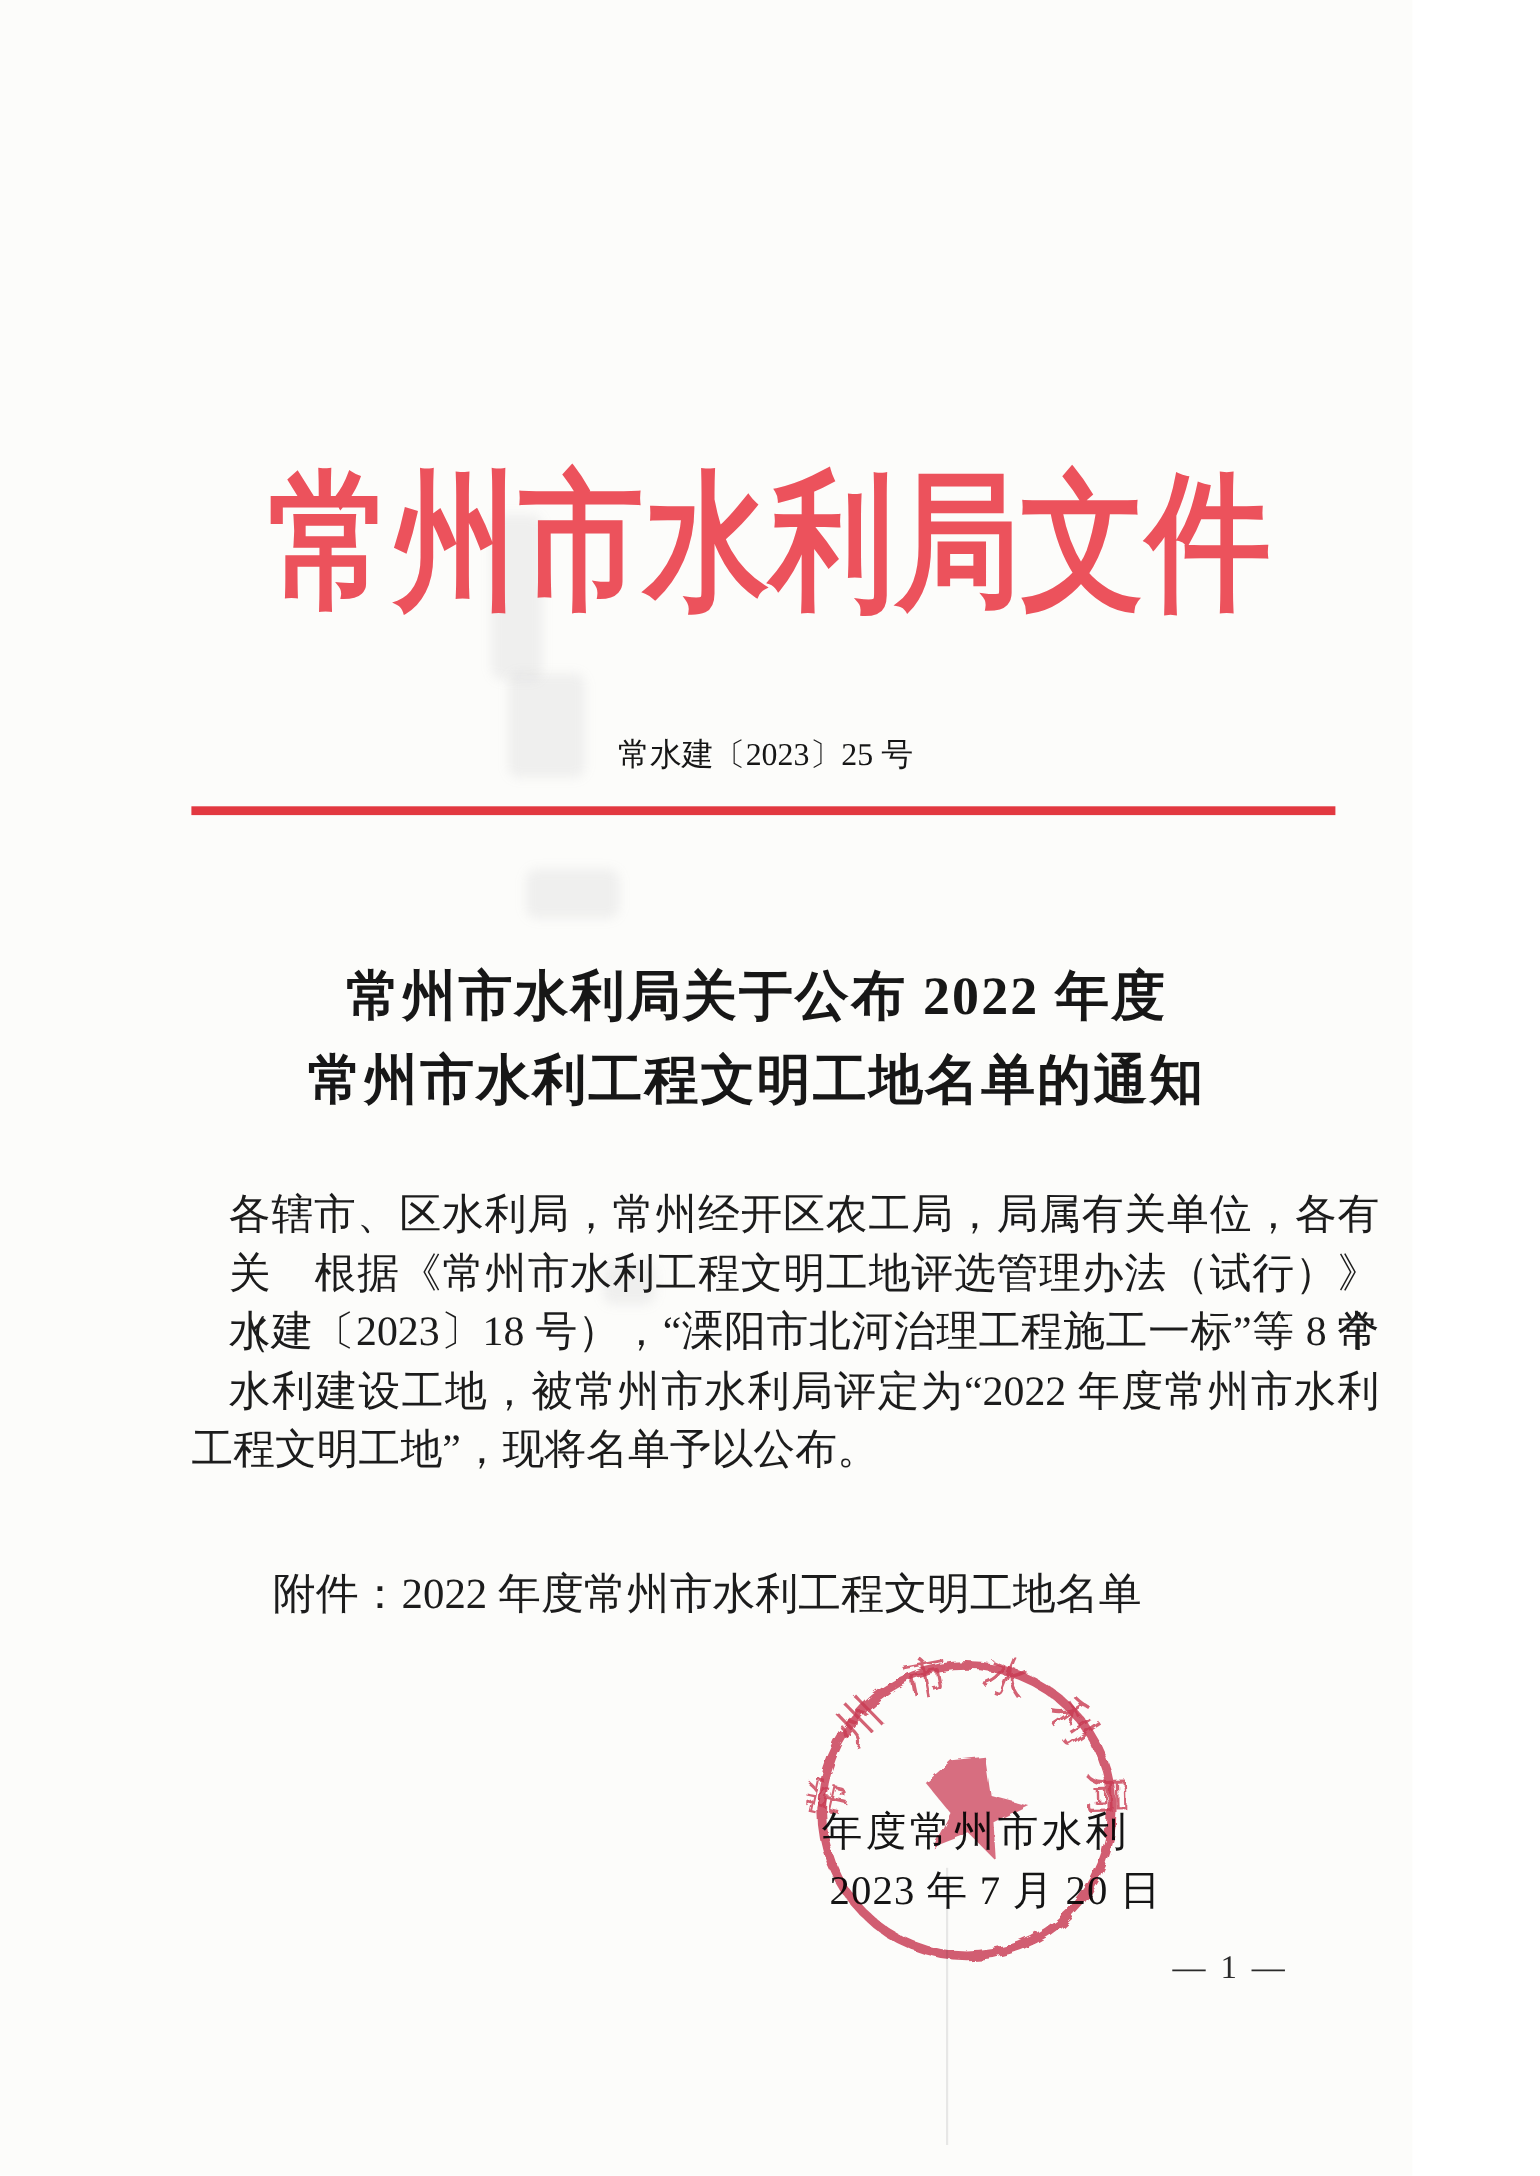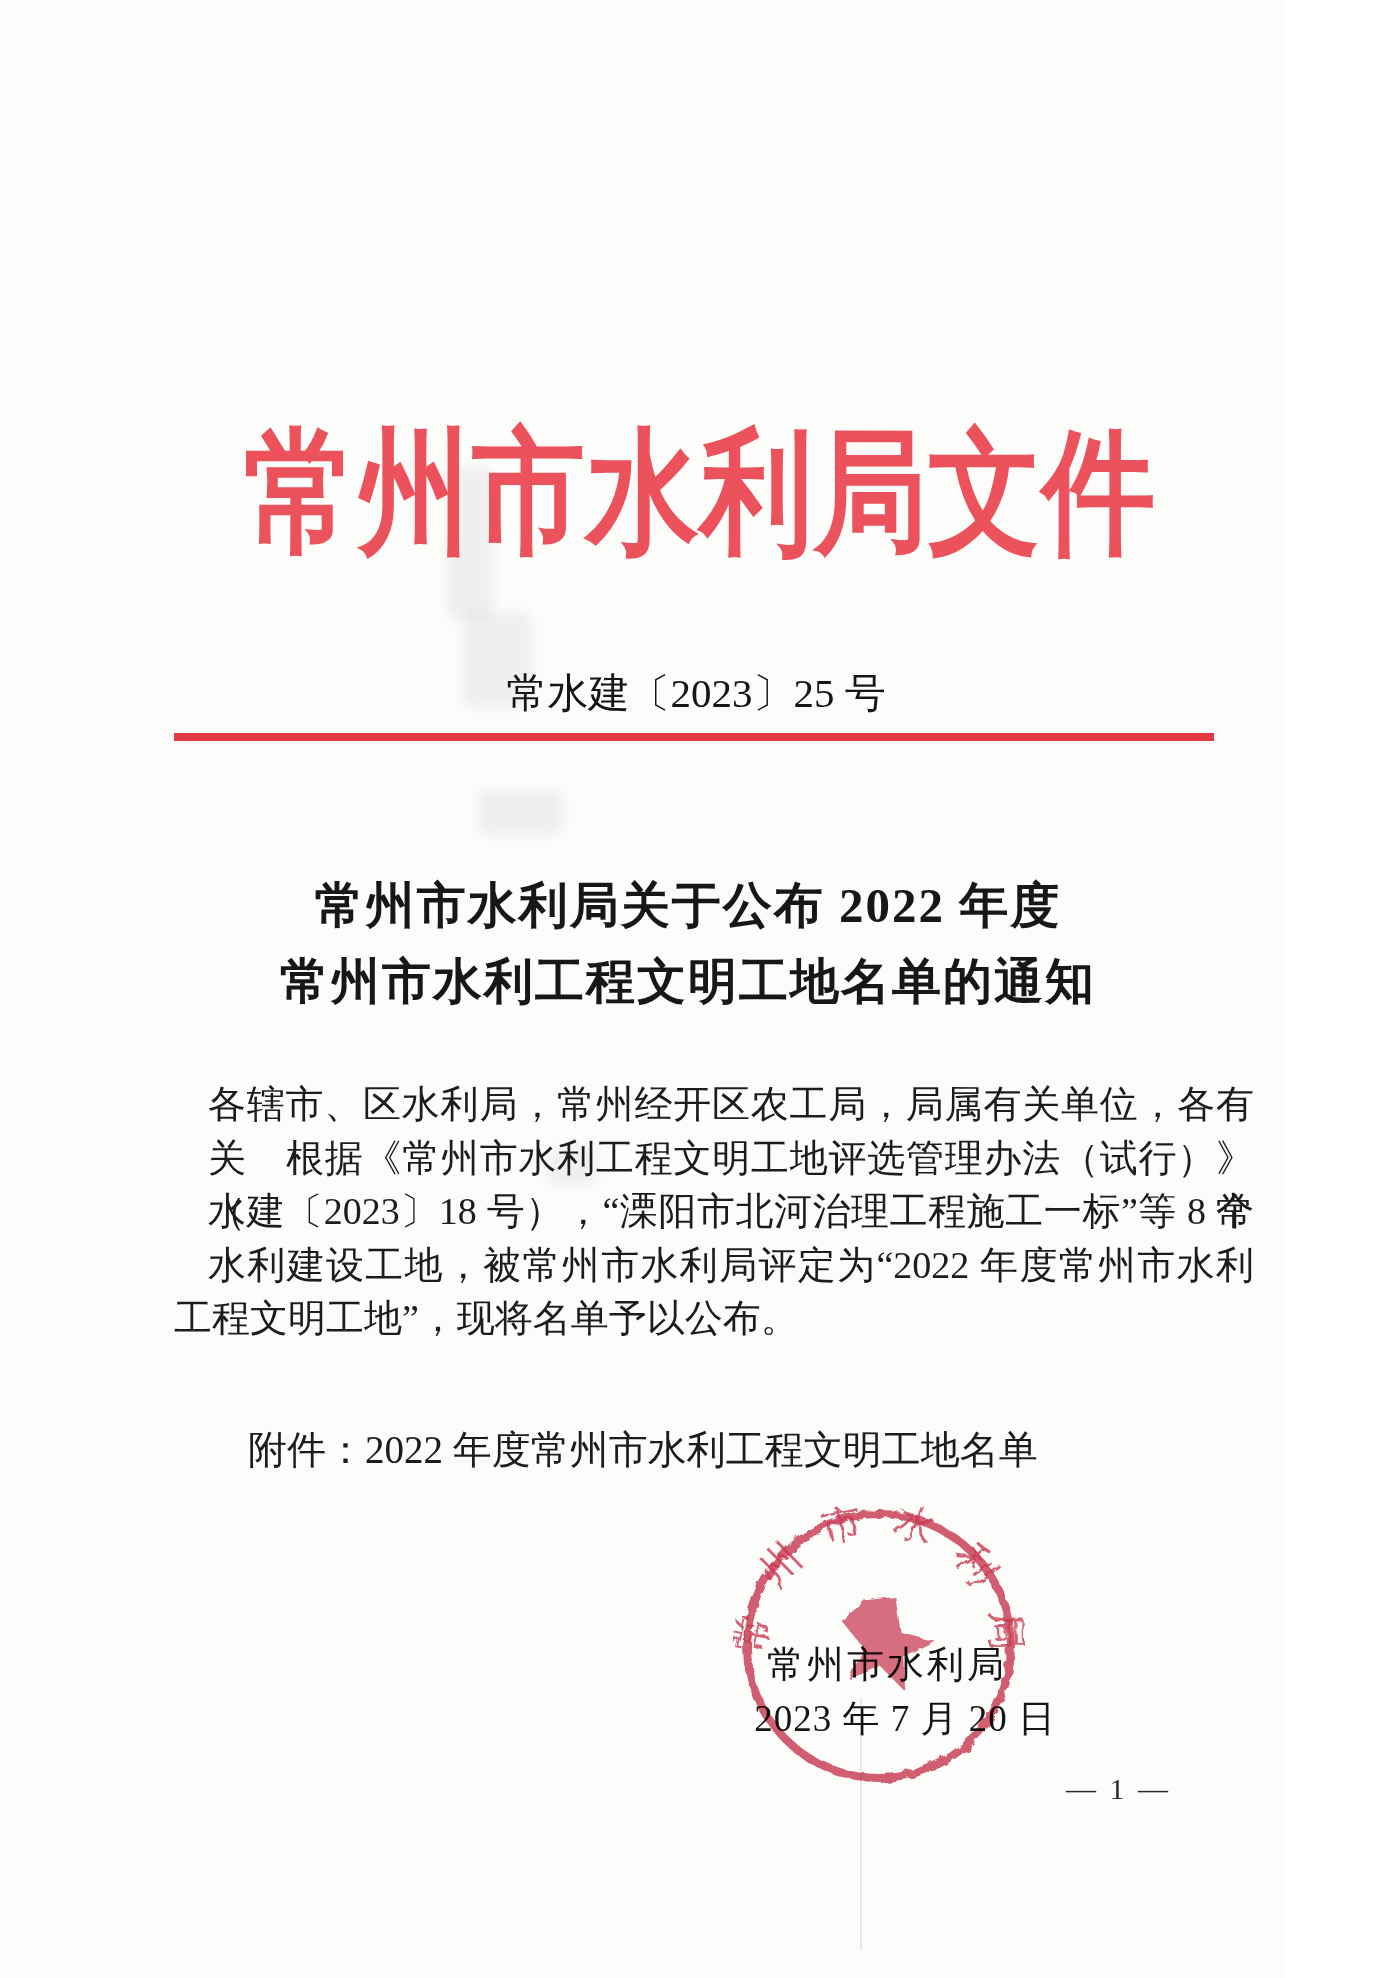--- a/index.html
+++ b/index.html
@@ -14,21 +14,21 @@
   .header-title{
     position:absolute;top:402px;left:700px;
     transform:translateX(-50%) scaleY(1.2);
     transform-origin:top center;
     font-size:113px;font-weight:bold;
     letter-spacing:1px;white-space:nowrap;
   }
   .doc-number{
     position:absolute;top:666px;left:696px;
     transform:translateX(-50%);
-    font-size:41px;white-space:nowrap;color:#161616;
+    font-size:29px;white-space:nowrap;color:#161616;
   }
   .red-rule{
     position:absolute;left:174px;top:733px;width:1040px;height:8px;
   }
   .notice-title{
     position:absolute;top:868px;left:688px;
     transform:translateX(-50%);
     text-align:center;font-size:49px;font-weight:bold;
     line-height:76px;letter-spacing:2px;white-space:nowrap;color:#171717;
   }
@@ -96,21 +96,21 @@
   <div class="body-block">
     <div class="line j">各辖市、区水利局，常州经开区农工局，局属有关单位，各有关</div>
     <div class="line j indent">根据《常州市水利工程文明工地评选管理办法（试行）》（常</div>
     <div class="line j">水建〔2023〕18 号），“溧阳市北河治理工程施工一标”等 8 个</div>
     <div class="line j">水利建设工地，被常州市水利局评定为“2022 年度常州市水利</div>
     <div class="line">工程文明工地”，现将名单予以公布。</div>
   </div>
 
   <div class="attachment">附件：2022 年度常州市水利工程文明工地名单</div>
 
-  <div class="sign-org">常州市水利局</div>
+  <div class="sign-org">年度常州市水利</div>
   <div class="sign-date">2023 年 7 月 20 日</div>
 
   <div class="crease"></div>
 
   <svg class="seal" viewBox="0 0 292 292">
     <defs>
       <filter id="rough" x="-15%" y="-15%" width="130%" height="130%">
         <feTurbulence type="fractalNoise" baseFrequency="0.09" numOctaves="2" result="n"></feTurbulence>
         <feDisplacementMap in="SourceGraphic" in2="n" scale="7"></feDisplacementMap>
       </filter>

